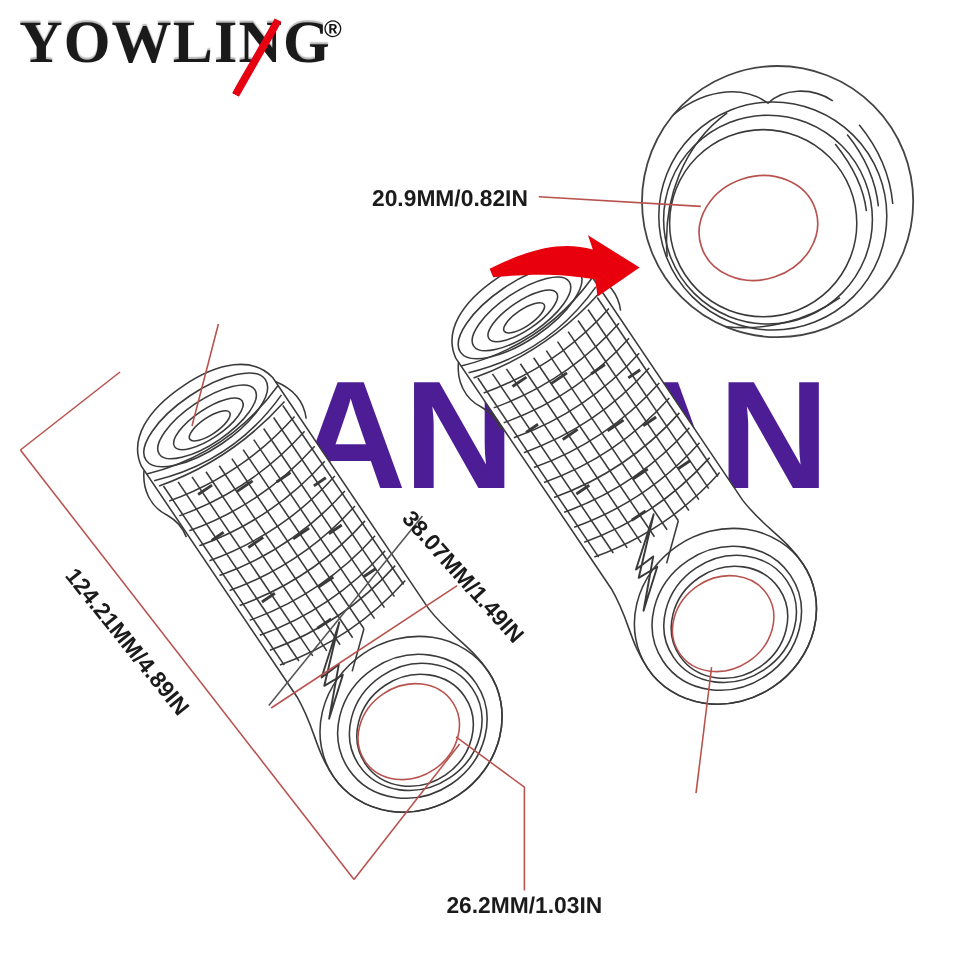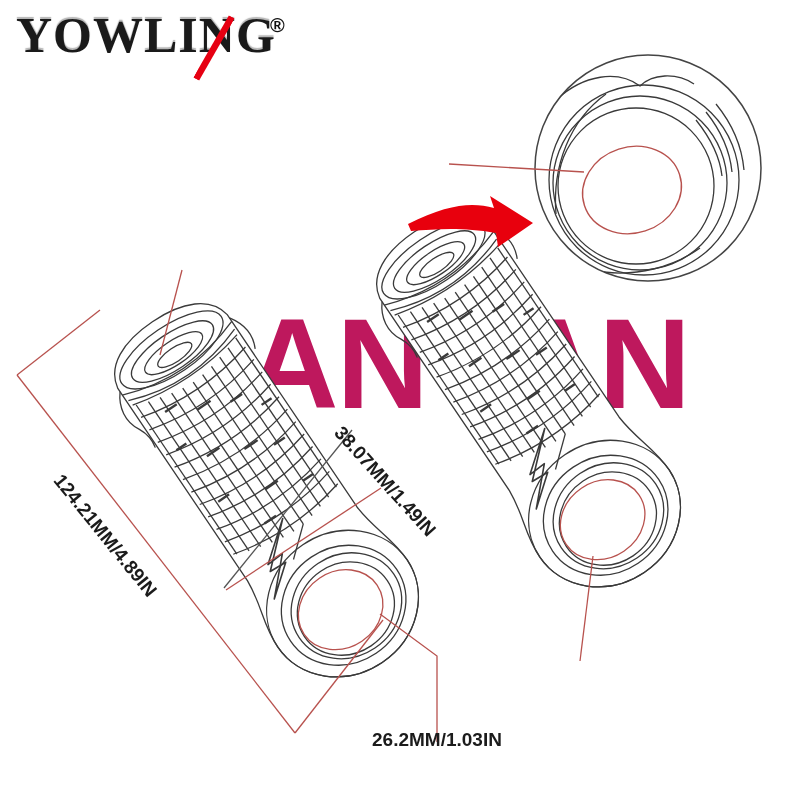--- a/index.html
+++ b/index.html
@@ -1,19 +1,19 @@
 <!DOCTYPE html>
 <html><head>
 <meta charset="utf-8">
 <style>
   html,body{margin:0;padding:0;background:#fff;}
   #stage{position:relative;width:800px;height:800px;background:#ffffff;overflow:hidden;
          font-family:"Liberation Sans",sans-serif;}
   
-  .wm{position:absolute;font-weight:bold;font-size:128px;line-height:1;color:#be185d;
+  .wm{position:absolute;font-weight:bold;font-size:128px;line-height:1;color:#4c1d95;
       letter-spacing:-2px;z-index:1;user-select:none;}
   #wm-left{left:246px;top:300px;}
   #wm-right{left:508px;top:300px;}
   
   #art{position:absolute;left:0;top:0;z-index:2;}
   
   #logo{position:absolute;left:16px;top:8px;width:300px;height:80px;z-index:4;}
   #logo-text{margin:0;font-family:"Liberation Serif",serif;font-weight:bold;font-size:50px;
              line-height:1.1;letter-spacing:1px;color:#1a1a1a;
              text-shadow:0 -2px 1px rgba(120,120,120,.55);}
@@ -21,21 +21,21 @@
               transform:rotate(27deg);transform-origin:50% 50%;
               clip-path:polygon(35% 0,100% 0,65% 100%,0 100%);}
   #logo-reg{position:absolute;left:254px;top:6px;font-size:20px;font-weight:bold;color:#111;}
   
   .dim{position:absolute;font-weight:bold;font-size:19px;color:#1b1b1b;white-space:nowrap;z-index:3;}
   #dim-zoom-outer{left:310px;top:156px;}
   #dim-left-flange{left:88px;top:240px;}
   #dim-left-length{left:66px;top:470px;transform:rotate(51deg);transform-origin:0 0;}
   #dim-right-flange{left:346px;top:422px;transform:rotate(48deg);transform-origin:0 0;}
   #dim-right-inner{left:517px;top:671px;}
-  #dim-left-inner{left:372px;top:729px;}
+  #dim-left-inner{left:372px;top:745px;}
 </style>
 </head>
 <body>
 
 <div id="stage">
 
   <div class="wm" id="wm-left">AN</div>
   <div class="wm" id="wm-right">AN</div>
 
   <svg id="art" width="800" height="800" viewBox="0 0 800 800">
@@ -146,16 +146,17 @@
     <path d="M 408,224 C 448,204 472,202 494,208 L 490,196 L 533,223 L 498,247 L 496,233
              C 462,227 438,229 411,231 Z" fill="#e8000d" stroke="none"></path>
   </svg>
 
   <div id="logo">
     <h1 id="logo-text">YOWLING</h1>
     <div id="logo-slash"></div>
     <span id="logo-reg">®</span>
   </div>
 
+  <div class="dim" id="dim-zoom-outer">20.9MM/0.82IN</div>
   <div class="dim" id="dim-left-length">124.21MM/4.89IN</div>
   <div class="dim" id="dim-right-flange">38.07MM/1.49IN</div>
   <div class="dim" id="dim-left-inner">26.2MM/1.03IN</div>
 </div>
 
 </body></html>

